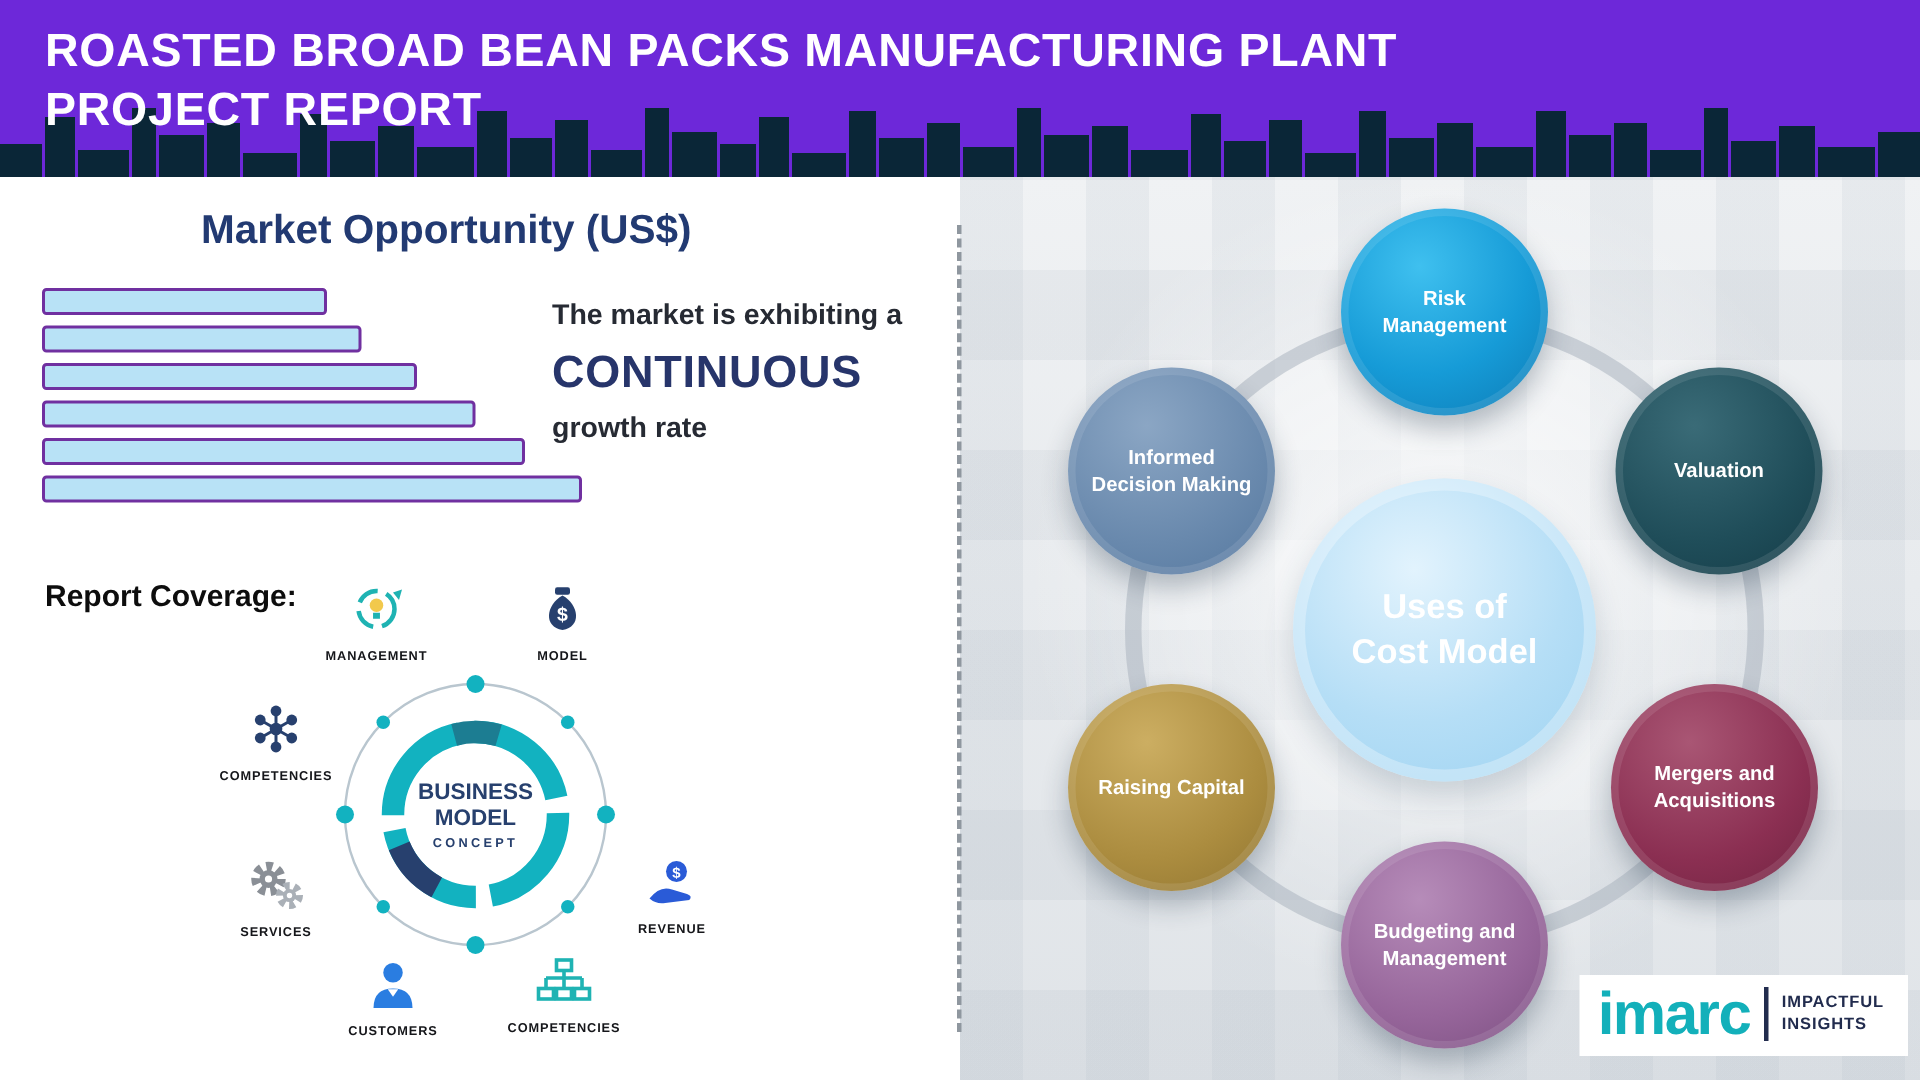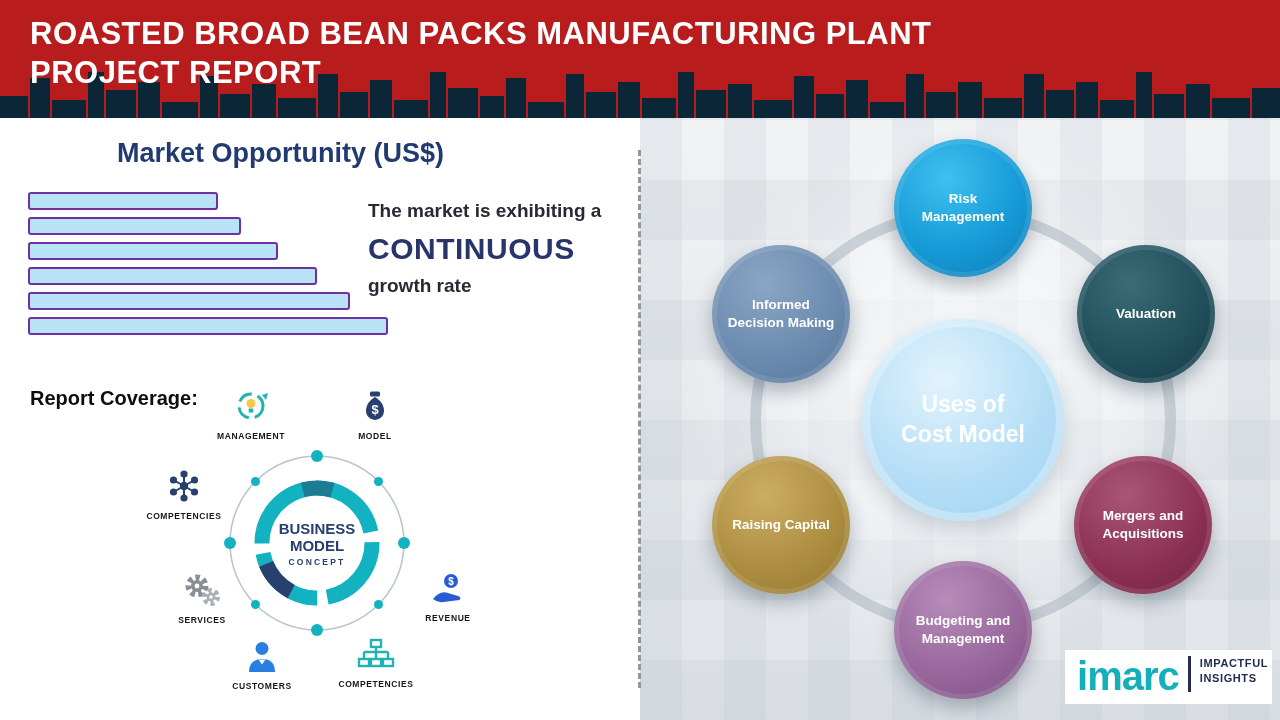--- a/index.html
+++ b/index.html
@@ -1,55 +1,55 @@
 <!DOCTYPE html>
 <html><head>
 <meta charset="utf-8">
 <style>
   * { margin:0; padding:0; box-sizing:border-box; }
   html,body { width:1280px; height:720px; }
   body { font-family:"Liberation Sans", sans-serif; overflow:hidden; background:#fff; }
   .slide { position:relative; width:1280px; height:720px; background:#fff; overflow:hidden; }
 
   
-  .header { position:absolute; left:0; top:0; width:1280px; height:118px; background:#b91c1c; z-index:5; }
+  .header { position:absolute; left:0; top:0; width:1280px; height:118px; background:#6d28d9; z-index:5; }
   .header-title { position:absolute; left:30px; top:14px; width:1060px; color:#fff; font-size:31px; font-weight:bold; line-height:39px; letter-spacing:.5px; z-index:7; }
   .skyline { position:absolute; left:0; bottom:0; width:1280px; height:52px; z-index:6; }
 
   
   .right-bg { position:absolute; left:640px; top:118px; width:640px; height:602px;
     background:
       radial-gradient(circle at 50% 45%, rgba(255,255,255,.85) 0%, rgba(255,255,255,0) 60%),
       repeating-linear-gradient(90deg, rgba(170,182,194,.14) 0 42px, rgba(255,255,255,0) 42px 84px),
       repeating-linear-gradient(0deg, rgba(150,162,176,.10) 0 60px, rgba(255,255,255,0) 60px 120px),
       linear-gradient(180deg,#f0f2f4 0%, #e8ebee 45%, #e0e4e8 100%);
   }
   .divider { position:absolute; left:638px; top:150px; height:538px; border-left:3px dashed #8f979f; z-index:4; }
 
   
-  .market-title { position:absolute; left:117px; top:138px; font-size:27px; font-weight:bold; color:#223a72; z-index:3; }
+  .market-title { position:absolute; left:134px; top:138px; font-size:27px; font-weight:bold; color:#223a72; z-index:3; }
   .bar-chart { position:absolute; left:28px; top:192px; z-index:3; }
   .bar { height:18px; border:2px solid #7030a0; background:#b8e2f6; border-radius:3px; margin-bottom:7px; }
   .growth-note { position:absolute; left:368px; top:200px; width:268px; z-index:3; }
   .growth-line { font-size:19px; font-weight:bold; color:#262a33; }
   .growth-emph { font-size:30px; font-weight:800; color:#27356b; letter-spacing:.5px; margin:10px 0 9px; }
   .report-coverage { position:absolute; left:30px; top:387px; font-size:20px; font-weight:bold; color:#0d0d0d; z-index:3; }
 
   
   .bm-diagram { position:absolute; left:217px; top:443px; width:200px; height:200px; z-index:3; }
   .bm-center { position:absolute; left:50%; top:50%; transform:translate(-50%,-50%); width:96px; text-align:center; }
   .bm-title { font-size:15px; font-weight:800; color:#27406e; line-height:1.15; }
   .bm-subtitle { font-size:8.5px; letter-spacing:2.2px; color:#27406e; margin-top:2px; font-weight:bold; }
   .bm-item { position:absolute; width:104px; text-align:center; z-index:3; }
   .bm-item .lbl { display:block; font-size:8.5px; font-weight:bold; letter-spacing:.6px; color:#15161a; margin-top:3px; }
   .bm-management  { left:199px; top:388px; }
   .bm-costs      { left:323px; top:388px; }
   .bm-distribution{ left:132px; top:468px; }
   .bm-products   { left:393px; top:466px; }
-  .bm-services   { left:150px; top:572px; }
+  .bm-services   { left:132px; top:572px; }
   .bm-revenue    { left:396px; top:572px; }
   .bm-customers  { left:210px; top:640px; }
   .bm-competencies{ left:324px; top:638px; }
 
   
   .hub-ring { position:absolute; left:750px; top:207px; width:426px; height:426px; border:11px solid rgba(172,180,191,.55); border-radius:50%; z-index:1; }
   .hub-center { position:absolute; left:862px; top:319px; width:202px; height:202px; border-radius:50%;
     background:radial-gradient(circle at 40% 30%, #e2f3fd, #b5def6 55%, #9cd2f1);
     box-shadow:0 10px 20px rgba(40,70,95,.20), inset 0 0 0 8px rgba(255,255,255,.30);
     display:flex; align-items:center; justify-content:center; text-align:center;
@@ -59,21 +59,21 @@
     color:#fff; font-weight:bold; font-size:13.5px; line-height:1.3; padding:0 15px;
     box-shadow:0 9px 18px rgba(30,50,70,.30), inset 0 0 0 5px rgba(255,255,255,.10); z-index:3; }
   .node-risk      { left:894px; top:139px; background:radial-gradient(circle at 38% 28%, #3fc0ef, #169bd7 55%, #0d7ab4); }
   .node-valuation { left:1077px; top:245px; background:radial-gradient(circle at 38% 28%, #3a6b77, #1f4d59 60%, #143b46); }
   .node-mergers   { left:1074px; top:456px; background:radial-gradient(circle at 38% 28%, #a95674, #8b2f52 60%, #6f2340); }
   .node-budgeting { left:894px; top:561px; background:radial-gradient(circle at 38% 28%, #b68cb9, #96659a 60%, #7b4f80); }
   .node-raising   { left:712px; top:456px; background:radial-gradient(circle at 38% 28%, #ccae62, #ab8c3f 60%, #8f7430); }
   .node-informed  { left:712px; top:245px; background:radial-gradient(circle at 38% 28%, #8ba6c4, #6989ad 60%, #54779e); }
 
   
-  .logo { position:absolute; right:8px; bottom:16px; display:flex; align-items:flex-start; gap:9px; background:#fff; padding:6px 4px 8px 12px; z-index:8; }
+  .logo { position:absolute; right:8px; bottom:16px; display:flex; align-items:center; gap:9px; background:#fff; padding:6px 16px 8px 12px; z-index:8; }
   .logo-brand { color:#13b0ba; font-size:40px; font-weight:800; letter-spacing:-1px; line-height:1; }
   .logo-bar { width:3px; height:36px; background:#222c4e; }
   .logo-tag { display:flex; flex-direction:column; justify-content:center; }
   .logo-tag span { font-size:11px; font-weight:bold; color:#222c4e; letter-spacing:.6px; line-height:1.35; }
 </style>
 </head>
 <body>
 
 <div class="slide">
 

